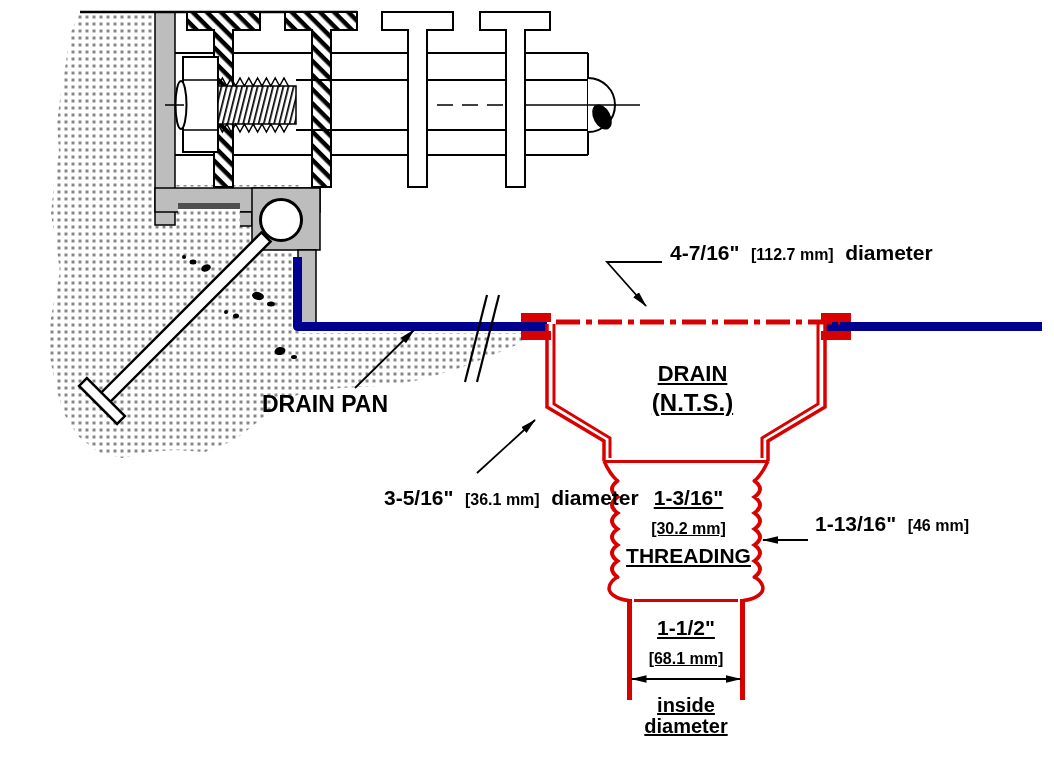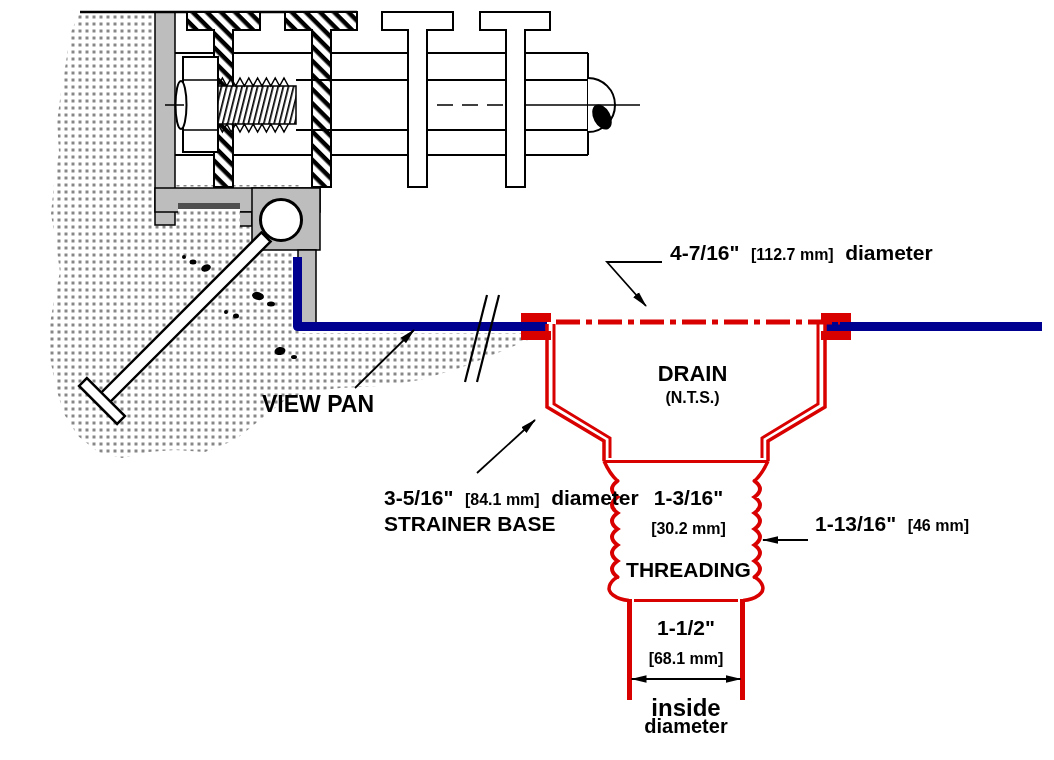--- a/index.html
+++ b/index.html
@@ -14,21 +14,21 @@
     font-family:"Liberation Sans",sans-serif;
   }
   #linework{position:absolute;left:0;top:0;}
   .lbl{
     position:absolute;color:#000;font-weight:bold;line-height:1.22;
     white-space:nowrap;
   }
   .big{font-size:21px;}
   .small{font-size:16px;}
   .gap{margin-left:7px;margin-top:22px;}
-  .center{text-align:center;}
+  .center{text-align:center;text-decoration:underline;}
   .lbl .row{display:block;}
 </style>
 </head>
 <body>
 
 <div id="stage">
 
 <svg id="linework" width="1054" height="760" viewBox="0 0 1054 760">
   <defs>
     <pattern id="stip" width="7" height="7" patternUnits="userSpaceOnUse">
@@ -174,43 +174,42 @@
 <div class="lbl" style="left:670px;top:240px;">
   <span class="row">
     <span class="big">4-7/16"</span>
     <span class="small gap">[112.7 mm]</span>
     <span class="big gap">diameter</span>
   </span>
 </div>
 
 <div class="lbl center" style="left:600px;top:361px;width:185px;">
   <span class="row" style="font-size:22px;">DRAIN</span>
-  <span class="row" style="font-size:16px;">(N.T.S.)</span>
-</div>
-
-<div class="lbl" style="left:262px;top:390px;font-size:23px;">VIEW PAN</div>
+  <span class="row" style="font-size:24px;">(N.T.S.)</span>
+</div>
+
+<div class="lbl" style="left:262px;top:390px;font-size:23px;">DRAIN PAN</div>
 
 <div class="lbl" style="left:384px;top:485px;">
   <span class="row">
     <span class="big">3-5/16"</span>
-    <span class="small gap">[84.1 mm]</span>
+    <span class="small gap">[36.1 mm]</span>
     <span class="big gap">diameter</span>
   </span>
-  <span class="row big">STRAINER BASE</span>
 </div>
 
 <div class="lbl center big" style="left:601px;top:485px;width:175px;">1-3/16"</div>
 <div class="lbl center small" style="left:601px;top:519px;width:175px;">[30.2 mm]</div>
-<div class="lbl center big" style="left:601px;top:557px;width:175px;">THREADING</div>
+<div class="lbl center big" style="left:601px;top:543px;width:175px;">THREADING</div>
 
 <div class="lbl" style="left:815px;top:511px;">
   <span class="row">
     <span class="big">1-13/16"</span>
     <span class="small gap">[46 mm]</span>
   </span>
 </div>
 
 <div class="lbl center big" style="left:606px;top:615px;width:160px;">1-1/2"</div>
 <div class="lbl center small" style="left:606px;top:649px;width:160px;">[68.1 mm]</div>
-<div class="lbl center" style="left:606px;top:693px;width:160px;font-size:24px;">inside</div>
+<div class="lbl center" style="left:606px;top:693px;width:160px;font-size:20px;">inside</div>
 <div class="lbl center" style="left:606px;top:714px;width:160px;font-size:20px;">diameter</div>
 
 </div>
 
 </body></html>

